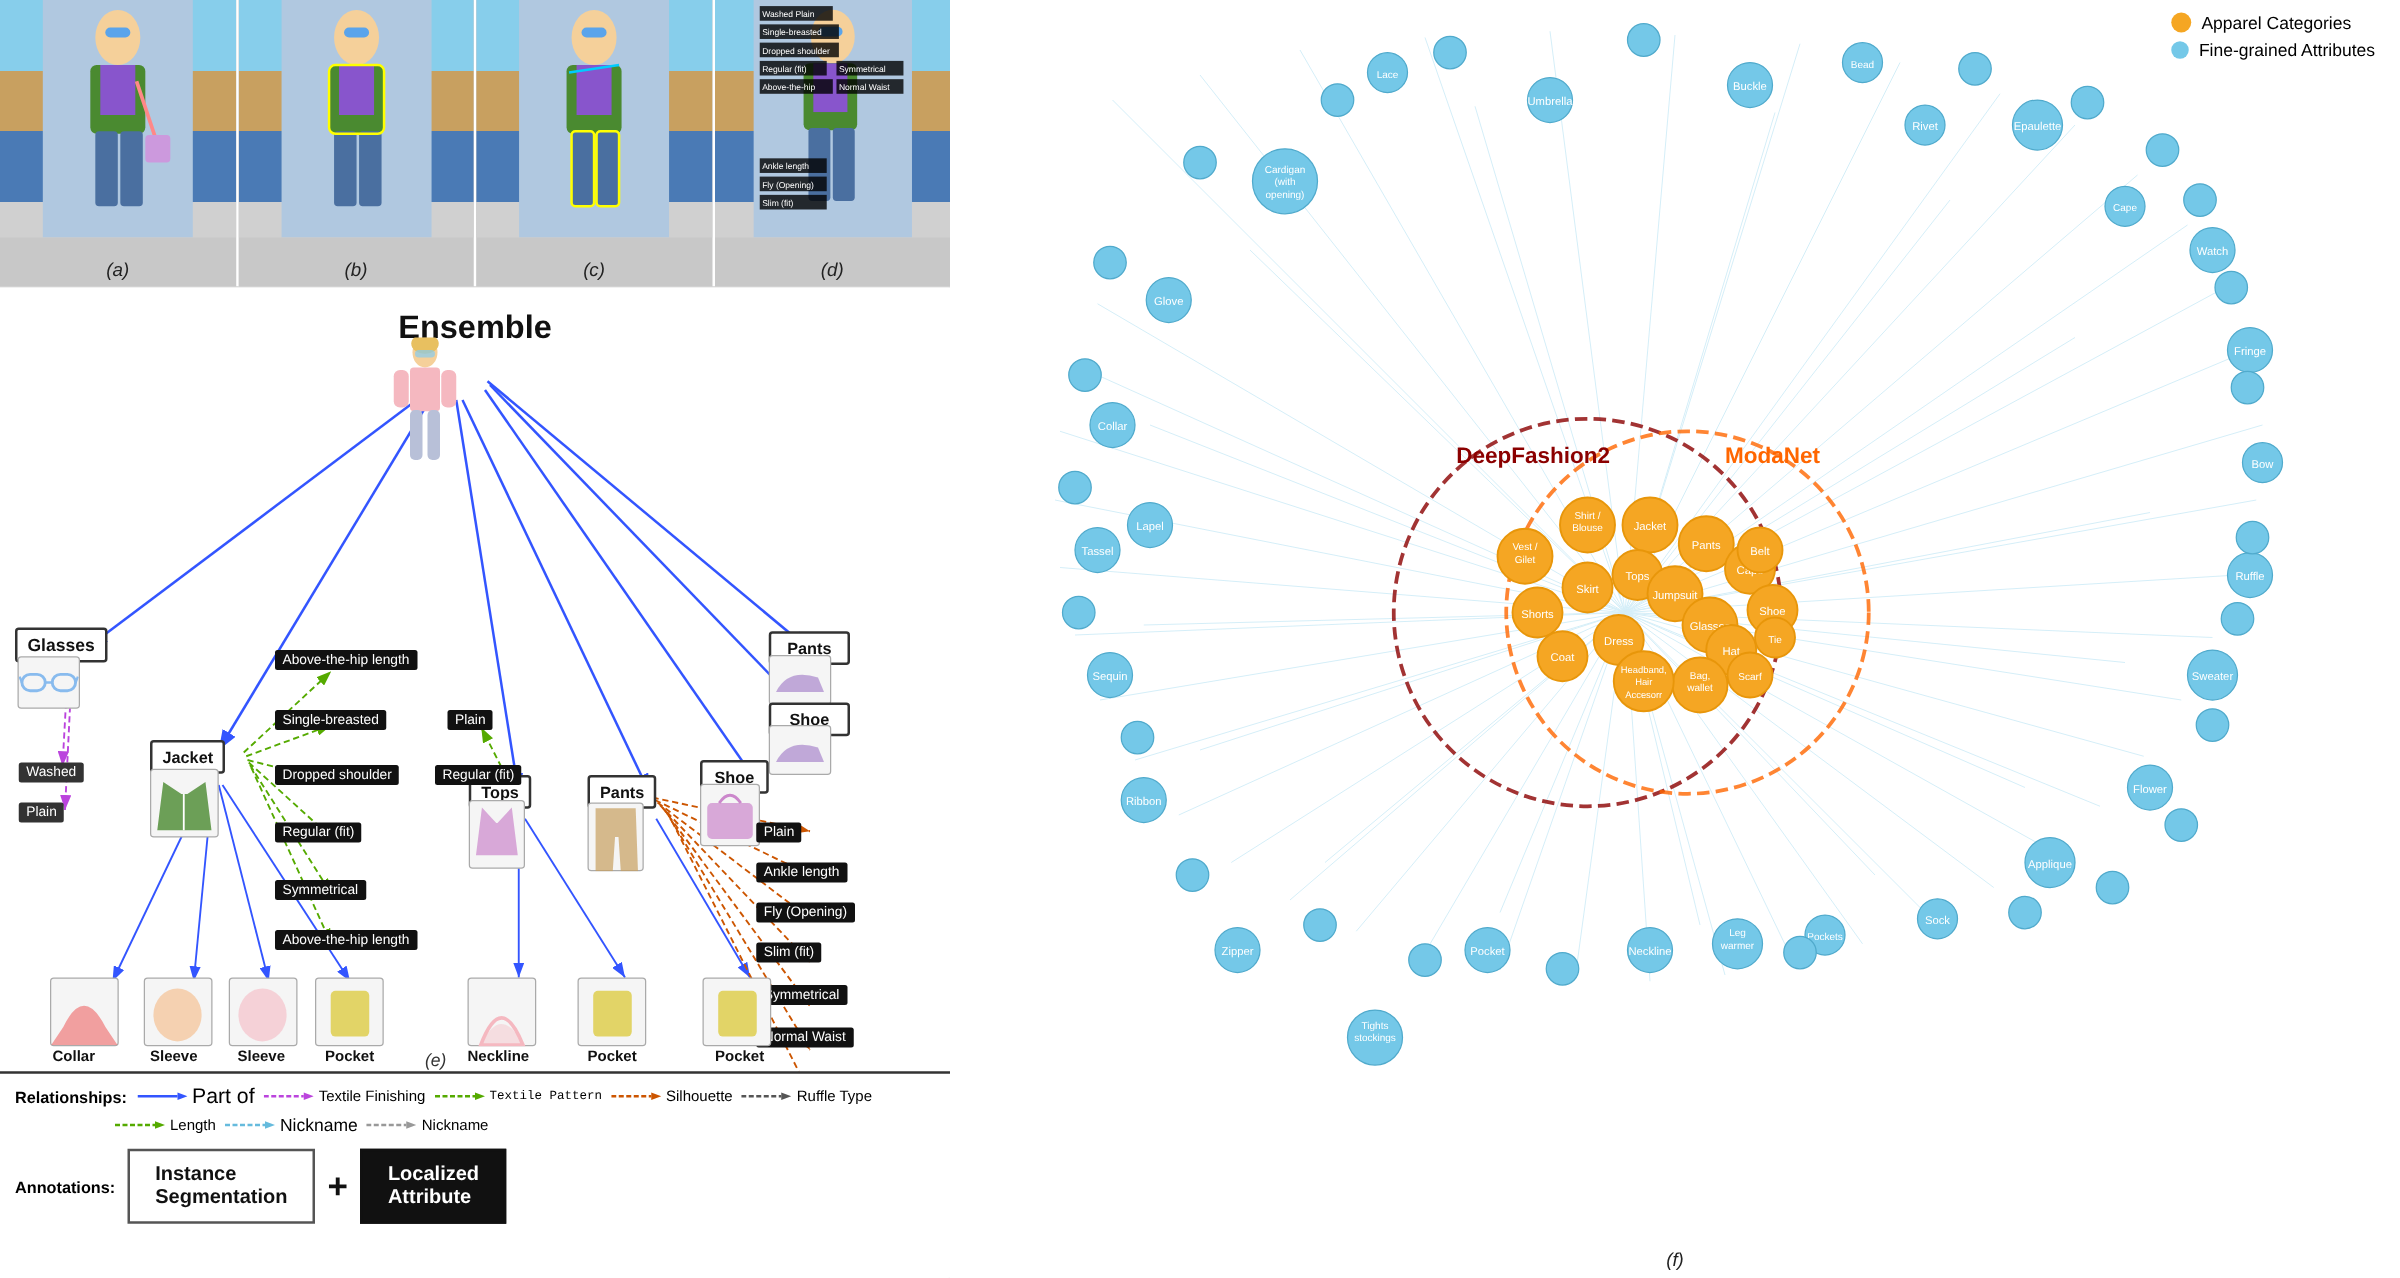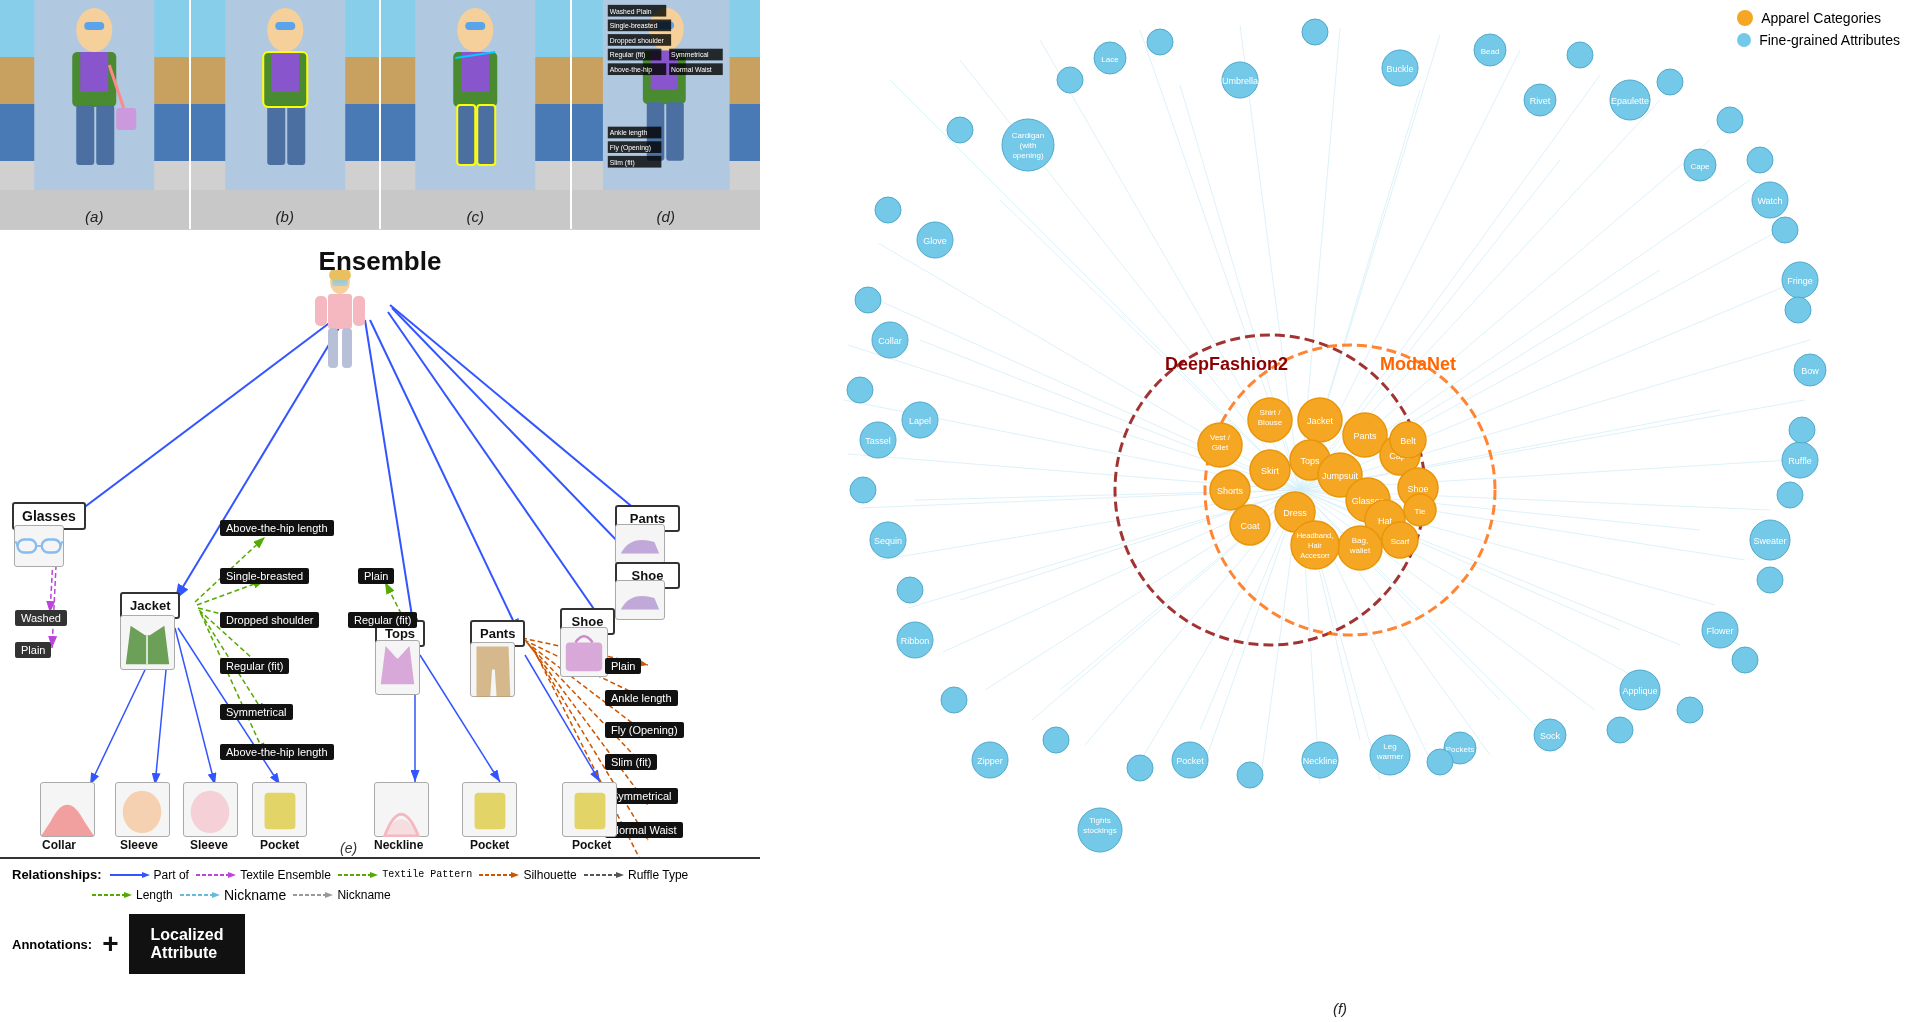--- a/index.html
+++ b/index.html
@@ -593,27 +593,27 @@
 
     <div class="legend-area">
       <div style="display:flex; gap:30px; margin-bottom:6px; align-items:flex-start;">
         <div>
           <div class="legend-row">
             <strong style="font-size:13px; margin-right:8px;">Relationships:</strong>
             <svg width="40" height="12">
                 <line x1="0" y1="6" x2="32" y2="6" stroke="#3355FF" stroke-width="2"></line>
                 <polygon points="32,3 40,6 32,9" fill="#3355FF"></polygon>
               </svg>
-            <span style="font-size:12px; margin-left:4px;text-align:center;">Part of</span>
+            <span style="font-size:17px; margin-left:4px;text-align:center;">Part of</span>
             &nbsp;&nbsp;
             <svg width="40" height="12">
                 <line x1="0" y1="6" x2="32" y2="6" stroke="#BB44DD" stroke-width="2" stroke-dasharray="4,2"></line>
                 <polygon points="32,3 40,6 32,9" fill="#BB44DD"></polygon>
               </svg>
-            <span style="font-size:12px; margin-left:4px;">Textile Ensemble</span>
+            <span style="font-size:12px; margin-left:4px;">Textile Finishing</span>
             &nbsp;&nbsp;
             <svg width="40" height="12">
                 <line x1="0" y1="6" x2="32" y2="6" stroke="#55AA00" stroke-width="2" stroke-dasharray="4,2"></line>
                 <polygon points="32,3 40,6 32,9" fill="#55AA00"></polygon>
               </svg>
             <span style="font-size:10px; margin-left:4px;font-family:Liberation Mono, monospace;">Textile Pattern</span>
             &nbsp;&nbsp;
             <svg width="40" height="12">
                 <line x1="0" y1="6" x2="32" y2="6" stroke="#CC5500" stroke-width="2" stroke-dasharray="4,2"></line>
                 <polygon points="32,3 40,6 32,9" fill="#CC5500"></polygon>
@@ -642,20 +642,23 @@
             <svg width="40" height="12">
                 <line x1="0" y1="6" x2="32" y2="6" stroke="#999" stroke-width="2" stroke-dasharray="4,2"></line>
                 <polygon points="32,3 40,6 32,9" fill="#999"></polygon>
               </svg>
             <span style="font-size:12px; margin-left:4px;">Nickname</span>
           </div>
         </div>
       </div>
       <div class="annotations-row">
         <strong style="font-size:13px;">Annotations:</strong>
+        <div class="instance-seg-box">
+          <span>Instance<br>Segmentation</span>
+        </div>
         <span class="plus-sign">+</span>
         <div class="localized-box">
           <span>Localized<br>Attribute</span>
         </div>
       </div>
     </div>
 
   </div>
 </div>
 

